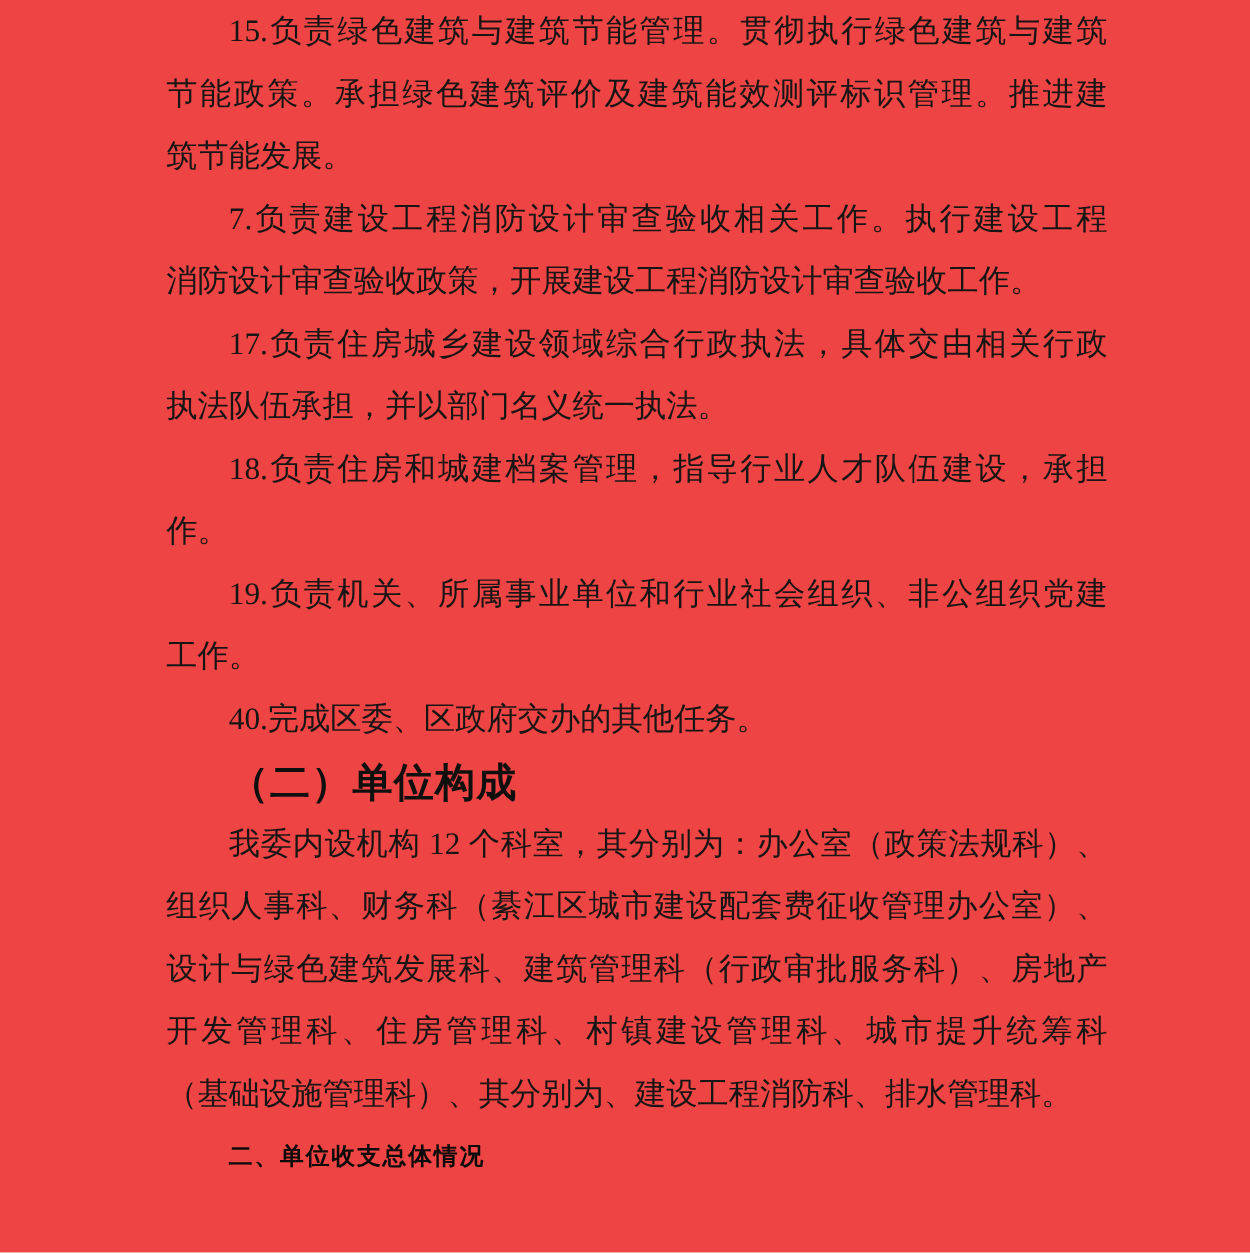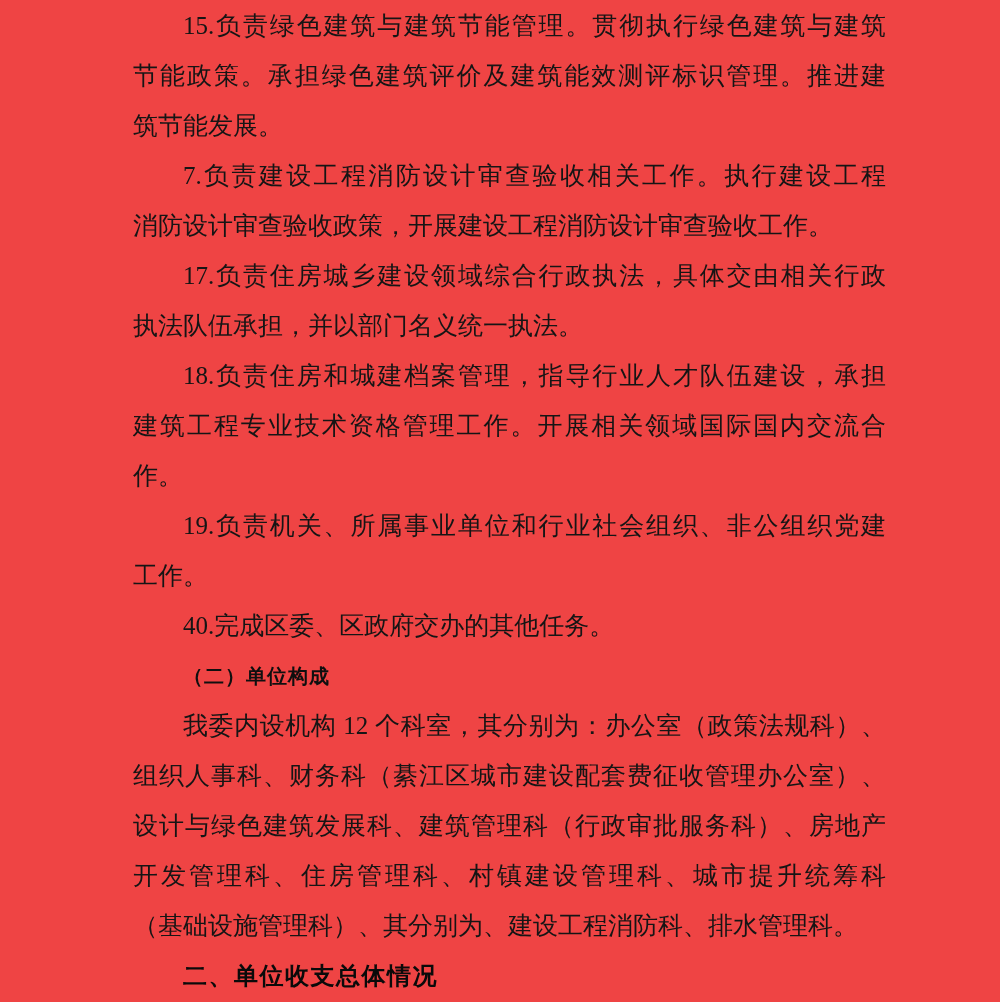--- a/index.html
+++ b/index.html
@@ -33,46 +33,45 @@
     }
     .ln.left {
       text-align: right;
       text-align-last: left;
     }
     .ind {
       padding-left: 50px;
     }
     .h2 {
       font-weight: 700;
-      font-size: 20px;
+      font-size: 32px;
       letter-spacing: 1px;
       color: #0f0f0f;
     }
     .h1 {
       font-weight: 700;
-      font-size: 24px;
+      font-size: 19px;
       letter-spacing: 1.5px;
       font-family: Liberation Serif, serif;
       color: #0a0a0a;
     }
   </style>
 </head>
 <body>
 
 <div class="page">
   <div class="textblock">
     <div class="ln ind">15.负责绿色建筑与建筑节能管理。贯彻执行绿色建筑与建筑</div>
     <div class="ln">节能政策。承担绿色建筑评价及建筑能效测评标识管理。推进建</div>
     <div class="ln left">筑节能发展。</div>
     <div class="ln ind">7.负责建设工程消防设计审查验收相关工作。执行建设工程</div>
     <div class="ln left">消防设计审查验收政策，开展建设工程消防设计审查验收工作。</div>
     <div class="ln ind">17.负责住房城乡建设领域综合行政执法，具体交由相关行政</div>
     <div class="ln left">执法队伍承担，并以部门名义统一执法。</div>
     <div class="ln ind">18.负责住房和城建档案管理，指导行业人才队伍建设，承担</div>
-    <div class="ln">建筑工程专业技术资格管理工作。开展相关领域国际国内交流合</div>
     <div class="ln left">作。</div>
     <div class="ln ind">19.负责机关、所属事业单位和行业社会组织、非公组织党建</div>
     <div class="ln left">工作。</div>
     <div class="ln ind left">40.完成区委、区政府交办的其他任务。</div>
     <div class="ln ind left h2">（二）单位构成</div>
     <div class="ln ind">我委内设机构 12 个科室，其分别为：办公室（政策法规科）、</div>
     <div class="ln">组织人事科、财务科（綦江区城市建设配套费征收管理办公室）、</div>
     <div class="ln">设计与绿色建筑发展科、建筑管理科（行政审批服务科）、房地产</div>
     <div class="ln">开发管理科、住房管理科、村镇建设管理科、城市提升统筹科</div>
     <div class="ln left">（基础设施管理科）、其分别为、建设工程消防科、排水管理科。</div>

